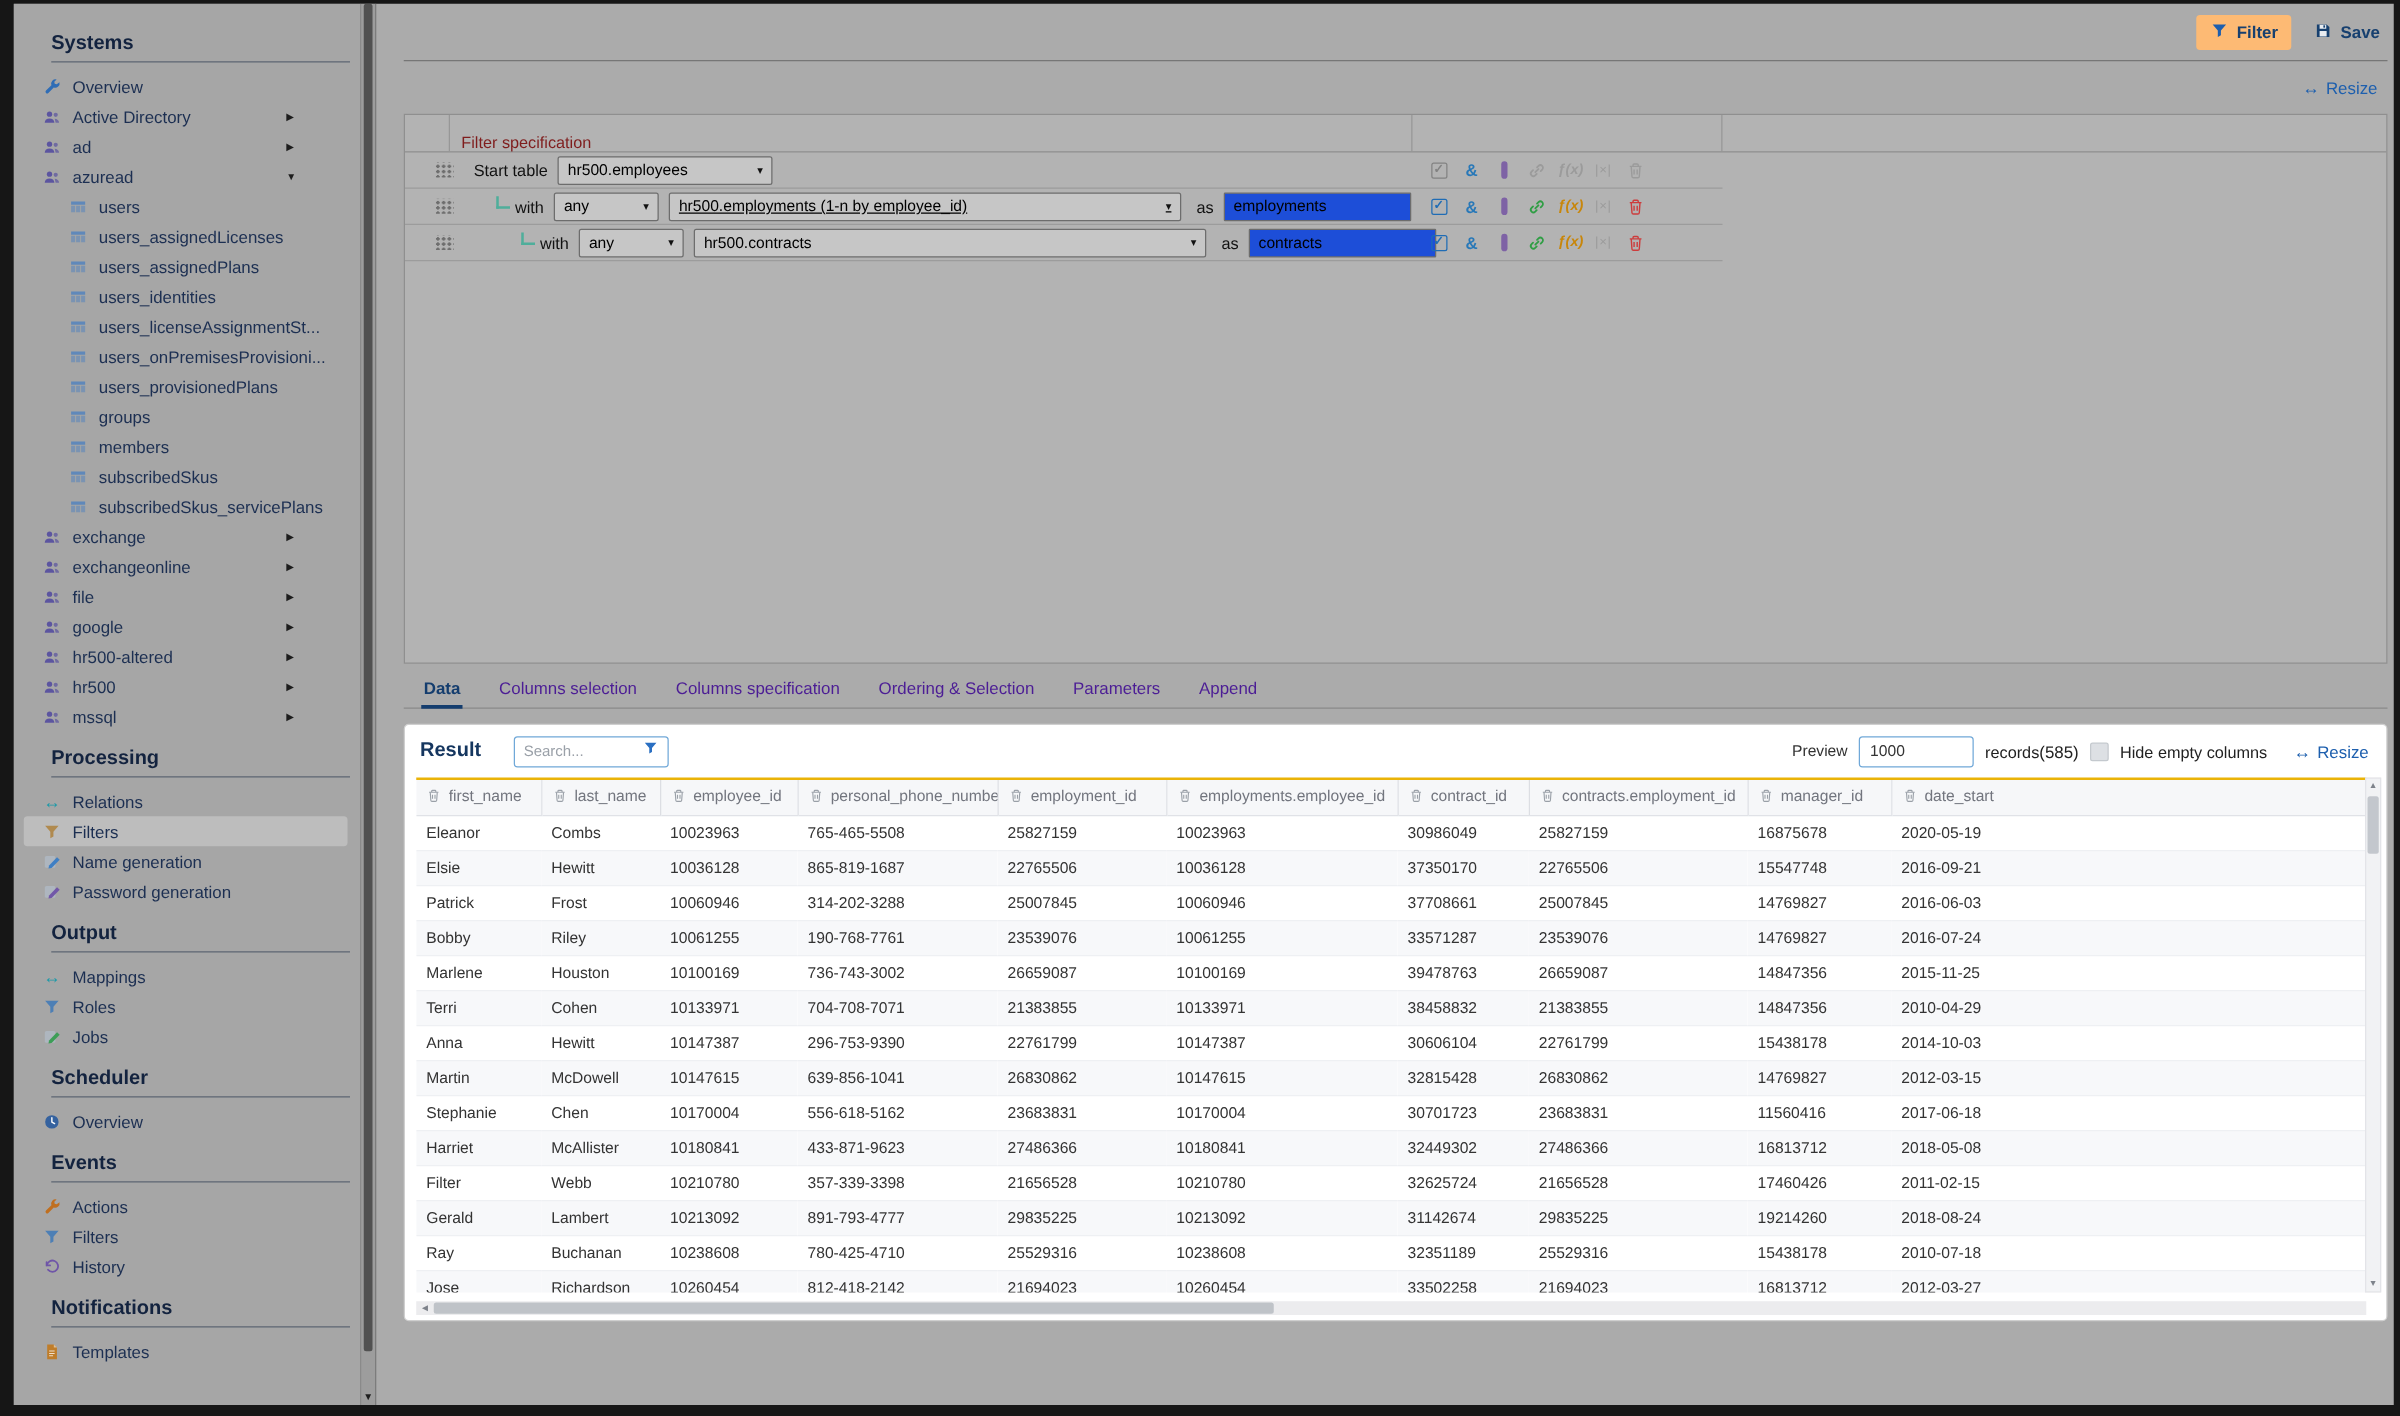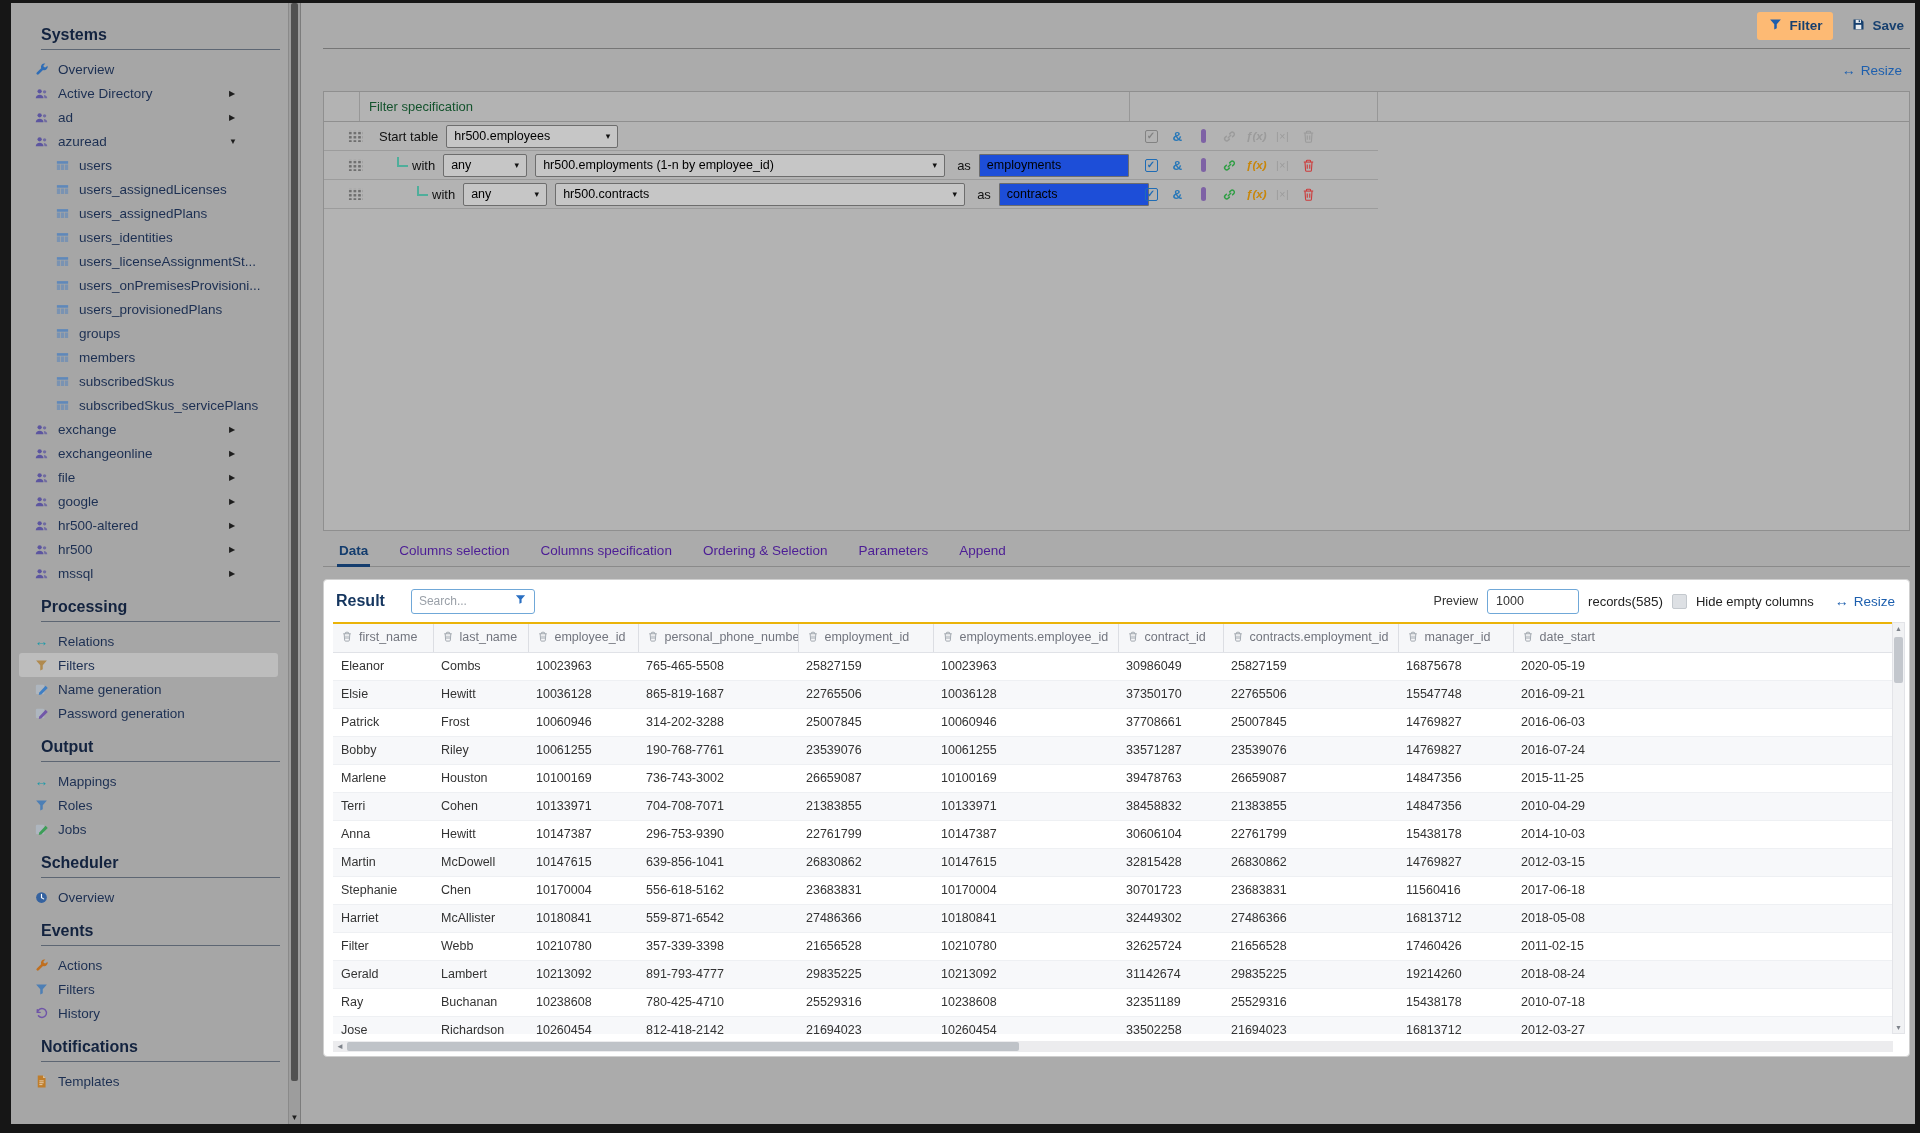--- a/index.html
+++ b/index.html
@@ -30,22 +30,22 @@
     border-bottom:1px solid #767676;padding-right:6px}
   .btn{display:flex;align-items:center;gap:6px;color:#17406f;font-size:13.5px;font-weight:600;cursor:pointer}
   .btn svg{width:15px;height:15px}
   .btn.filter{background:#fdba74;border-radius:3px;padding:5px 11px}
   .resize-row{height:42px;flex:none;display:flex;justify-content:flex-end;align-items:center;padding-right:8px}
   .link{color:#1d5fae;font-size:13.5px;display:flex;align-items:center;gap:5px;cursor:pointer}
   .link .lr{font-weight:700;font-size:14px}
 
   
   .fpanel{height:440px;flex:none;border:1px solid #8f8f8f;background:#b3b3b3;position:relative}
-  .fp-head{height:30px;border-bottom:1px solid #8f8f8f;display:flex;align-items:center;padding-left:45px;
-    font-size:13px;color:#14532d;position:relative}
+  .fp-head{height:30px;border-bottom:1px solid #8f8f8f;display:flex;align-items:flex-end;padding-left:45px;
+    font-size:13px;color:#7f1d1d;position:relative}
   .fp-div{position:absolute;top:0;height:29px;width:1px;background:#979797}
   .f-row{height:29px;display:flex;align-items:center;width:1054px;border-bottom:1px solid #9c9c9c;position:relative;padding-left:24px}
   .handle{width:15px;height:12px;margin-right:16px;flex:none;cursor:grab;
     background-image:radial-gradient(circle,#6e6e6e 1.2px,transparent 1.5px);background-size:4.6px 4.2px;background-position:0 1px}
   .elbow{width:11px;height:10px;border-left:2px solid #4fae9b;border-bottom:2px solid #4fae9b;margin:-7px 4px 0 0;flex:none}
   .f-label{font-size:13px;color:#111;margin-right:8px;white-space:nowrap}
   .sel{height:23px;background:#c6c6c6;border:1px solid #6d6d6d;border-radius:2px;display:flex;align-items:center;
     justify-content:space-between;padding:0 7px;font-size:12.5px;color:#000;margin-right:8px;cursor:pointer;white-space:nowrap;overflow:hidden}
   .sel .car{font-size:9px;margin-left:8px;color:#111}
   .alias{height:23px;background:#1d4ed8;border:1px solid #6d6d6d;width:150px;font-size:12.5px;color:#000;
@@ -558,21 +558,21 @@
             </div>
           </div>
           <div class="f-row">
             <span class="handle"></span>
             <span class="elbow" style="margin-left: 18px;"></span>
             <span class="f-label">with</span>
             <div class="sel" style="width: 84px;">
               <span>any</span>
               <span class="car">▾</span>
             </div>
-            <div class="sel" style="width: 410px;">
+            <div class="sel" style="width: 410px; text-decoration: underline;">
               <span>hr500.employments (1-n by employee_id)</span>
               <span class="car">▾</span>
             </div>
             <span class="f-label" style="margin-left: 4px;">as</span>
             <input class="alias" value="employments" style="">
             <div class="icon-cluster">
               <span class="fi" style="color: rgb(31, 108, 181);">
                 <span class="cb">✓</span>
               </span>
               <span class="fi amp" style="color: rgb(40, 120, 184);">&amp;</span>
@@ -860,21 +860,21 @@
                 <td>10170004</td>
                 <td>30701723</td>
                 <td>23683831</td>
                 <td>11560416</td>
                 <td>2017-06-18</td>
               </tr>
               <tr>
                 <td>Harriet</td>
                 <td>McAllister</td>
                 <td>10180841</td>
-                <td>559-871-6542</td>
+                <td>433-871-9623</td>
                 <td>27486366</td>
                 <td>10180841</td>
                 <td>32449302</td>
                 <td>27486366</td>
                 <td>16813712</td>
                 <td>2018-05-08</td>
               </tr>
               <tr>
                 <td>Filter</td>
                 <td>Webb</td>

